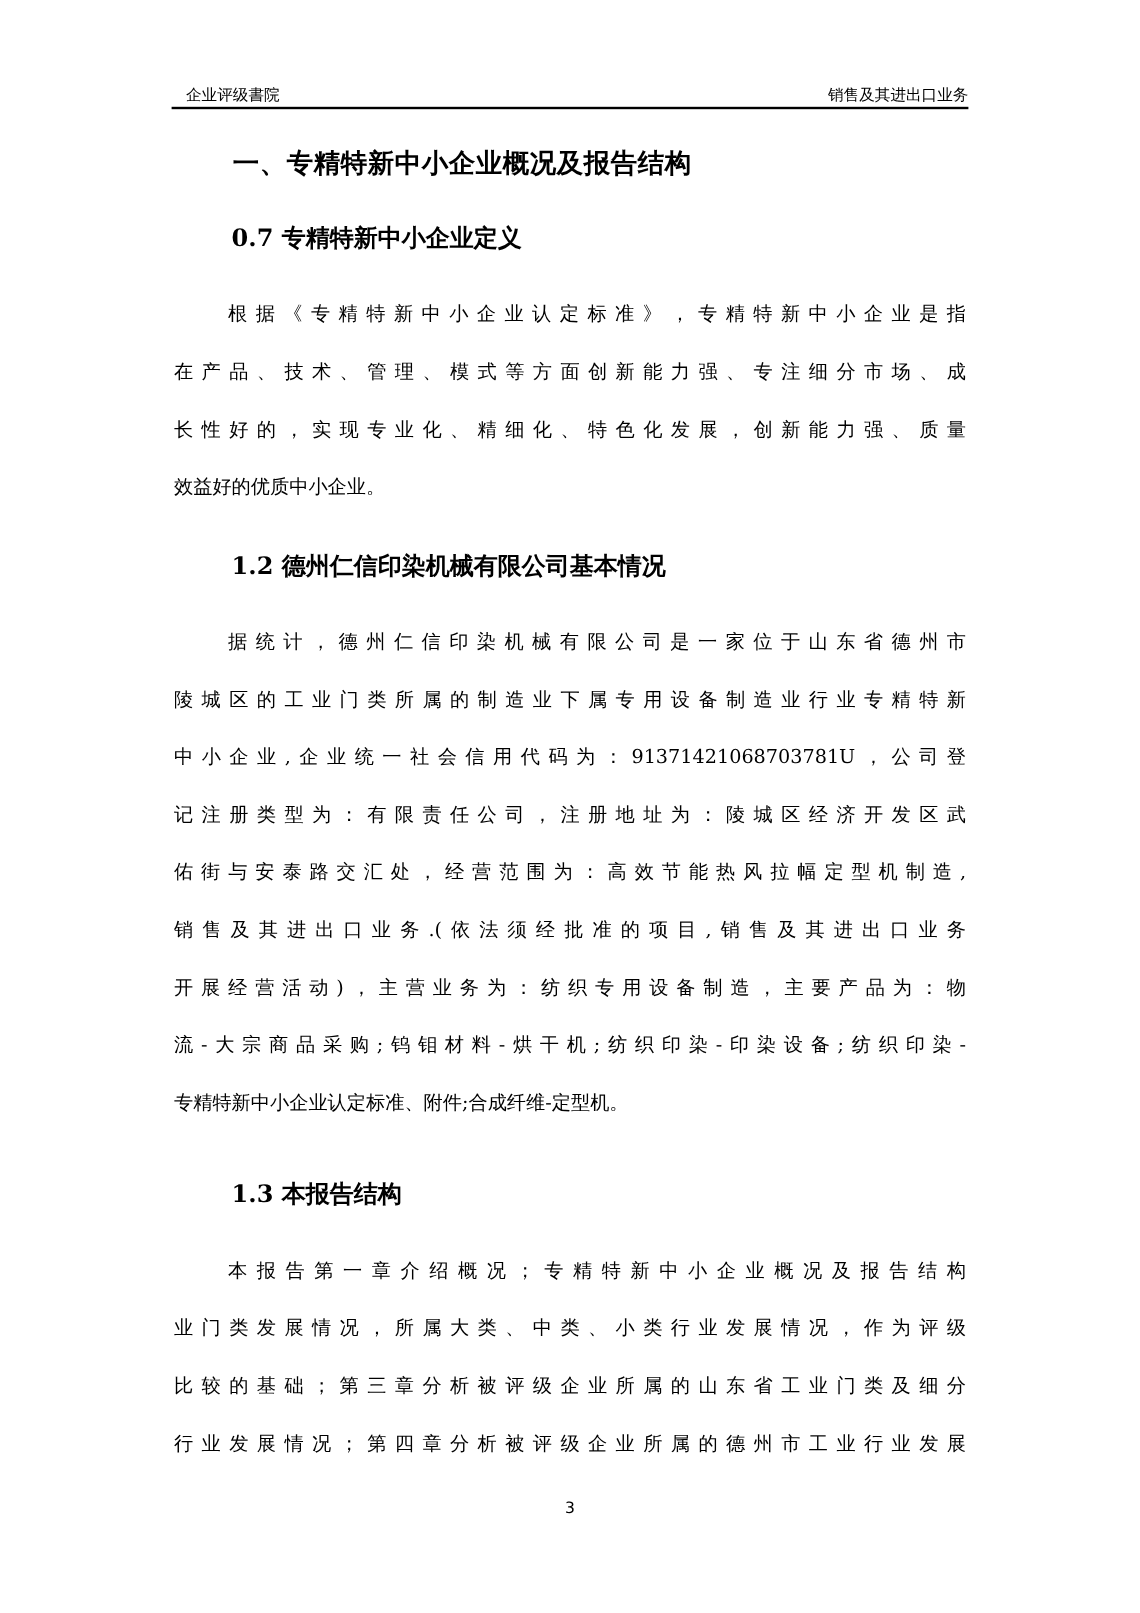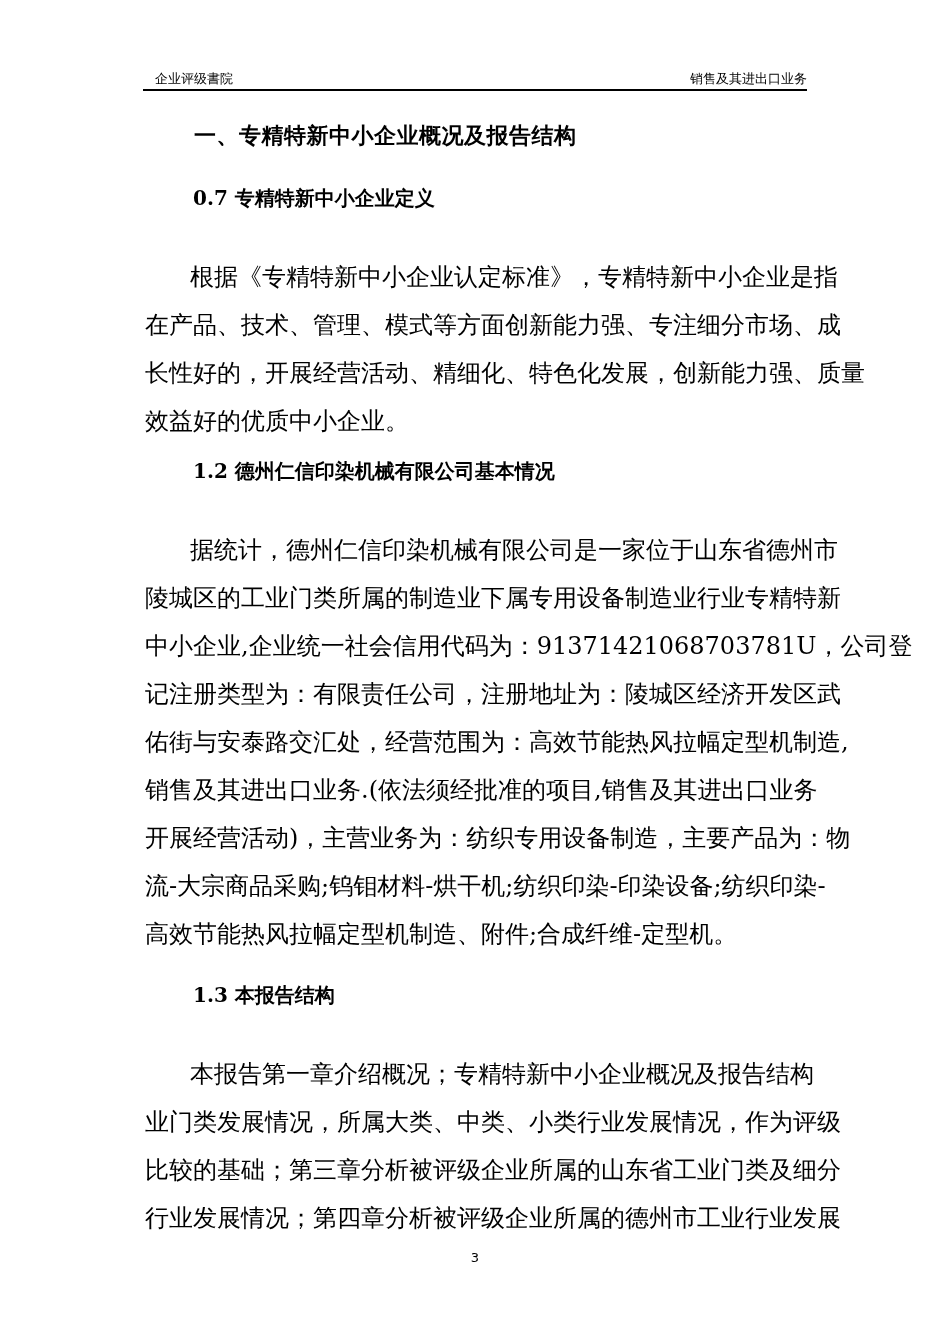--- a/index.html
+++ b/index.html
@@ -5,22 +5,22 @@
     html, body { margin: 0; padding: 0; background: #ffffff; }
     body { width: 950px; height: 1344px; position: relative; overflow: hidden;
            font-family: "DejaVu Serif", "Liberation Serif", serif; color: #000; }
     .header { position: absolute; left: 143px; top: 70px; width: 664px; height: 18px;
               font-family: "DejaVu Sans", "Liberation Sans", sans-serif; font-size: 13px; }
     .header .left { position: absolute; left: 0; top: 0; margin-left: 12px; }
     .header .right { position: absolute; right: 0; top: 0; }
     .header-rule { position: absolute; left: 143px; top: 89px; width: 664px; height: 2px; background: #000; }
     .h1 { position: absolute; left: 194px; top: 121px; font-size: 22px; font-weight: bold; white-space: nowrap; letter-spacing: 0.5px; }
     .h2 { position: absolute; left: 193px; font-size: 20px; font-weight: bold; white-space: nowrap; }
-    .line { position: absolute; left: 145px; width: 660px; font-size: 24px; white-space: nowrap;
-            text-align: justify; text-align-last: justify; height: 28px; line-height: 28px; margin-top: 15px; }
+    .line { position: absolute; left: 145px; width: 660px; font-size: 16px; white-space: nowrap;
+            text-align: justify; text-align-last: justify; height: 28px; line-height: 28px; }
     .line.first { left: 190px; width: 615px; }
     .line.last { text-align-last: left; }
     .page-num { position: absolute; left: 0; width: 950px; top: 1250px; text-align: center;
                 font-family: "DejaVu Sans", "Liberation Sans", sans-serif; font-size: 13px; }
   </style>
 </head>
 <body>
 
 <div>
   <div class="header">
@@ -28,33 +28,33 @@
     <span class="right">销售及其进出口业务</span>
   </div>
   <div class="header-rule"></div>
 </div>
 
 <div class="h1">一、专精特新中小企业概况及报告结构</div>
 
 <div class="h2" style="top:185px;">0.7 专精特新中小企业定义</div>
 <div class="line first" style="top:248px;">根据《专精特新中小企业认定标准》，专精特新中小企业是指</div>
 <div class="line" style="top:296px;">在产品、技术、管理、模式等方面创新能力强、专注细分市场、成</div>
-<div class="line" style="top:344px;">长性好的，开展经营活动、精细化、特色化发展，创新能力强、质量</div>
+<div class="line" style="top:344px;">长性好的，实现专业化、精细化、特色化发展，创新能力强、质量</div>
 <div class="line last" style="top:392px;">效益好的优质中小企业。</div>
 
 <div class="h2" style="top:458px;">1.2 德州仁信印染机械有限公司基本情况</div>
 <div class="line first" style="top:521px;">据统计，德州仁信印染机械有限公司是一家位于山东省德州市</div>
 <div class="line" style="top:569px;">陵城区的工业门类所属的制造业下属专用设备制造业行业专精特新</div>
 <div class="line" style="top:617px;">中小企业,企业统一社会信用代码为：91371421068703781U，公司登</div>
 <div class="line" style="top:665px;">记注册类型为：有限责任公司，注册地址为：陵城区经济开发区武</div>
 <div class="line" style="top:713px;">佑街与安泰路交汇处，经营范围为：高效节能热风拉幅定型机制造,</div>
 <div class="line" style="top:761px;">销售及其进出口业务.(依法须经批准的项目,销售及其进出口业务</div>
 <div class="line" style="top:809px;">开展经营活动)，主营业务为：纺织专用设备制造，主要产品为：物</div>
 <div class="line" style="top:857px;">流-大宗商品采购;钨钼材料-烘干机;纺织印染-印染设备;纺织印染-</div>
-<div class="line last" style="top:905px;">高效节能热风拉幅定型机制造、附件;合成纤维-定型机。</div>
+<div class="line last" style="top:905px;">专精特新中小企业认定标准、附件;合成纤维-定型机。</div>
 
 <div class="h2" style="top:982px;">1.3 本报告结构</div>
 <div class="line first" style="top:1045px;">本报告第一章介绍概况；专精特新中小企业概况及报告结构</div>
 <div class="line" style="top:1093px;">业门类发展情况，所属大类、中类、小类行业发展情况，作为评级</div>
 <div class="line" style="top:1141px;">比较的基础；第三章分析被评级企业所属的山东省工业门类及细分</div>
 <div class="line" style="top:1189px;">行业发展情况；第四章分析被评级企业所属的德州市工业行业发展</div>
 
 <div class="page-num">3</div>
 
 </body></html>

